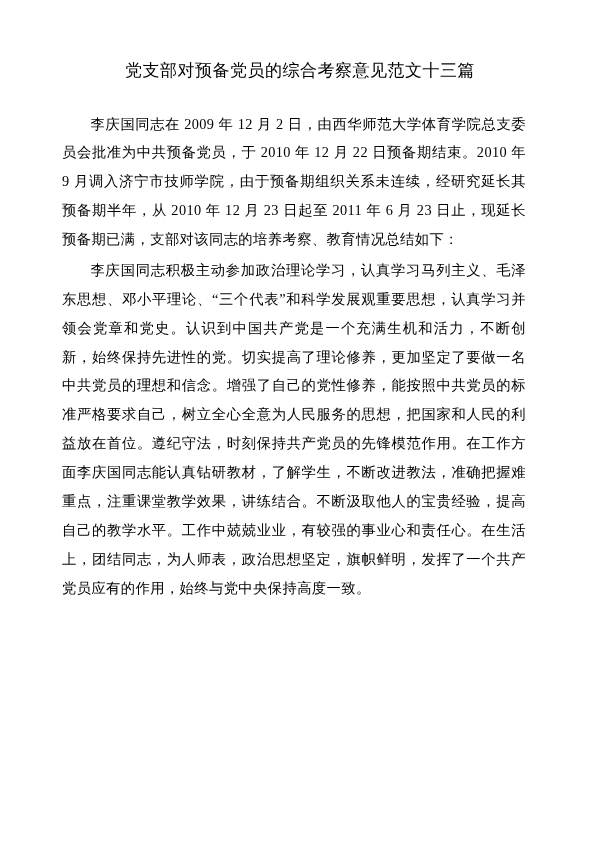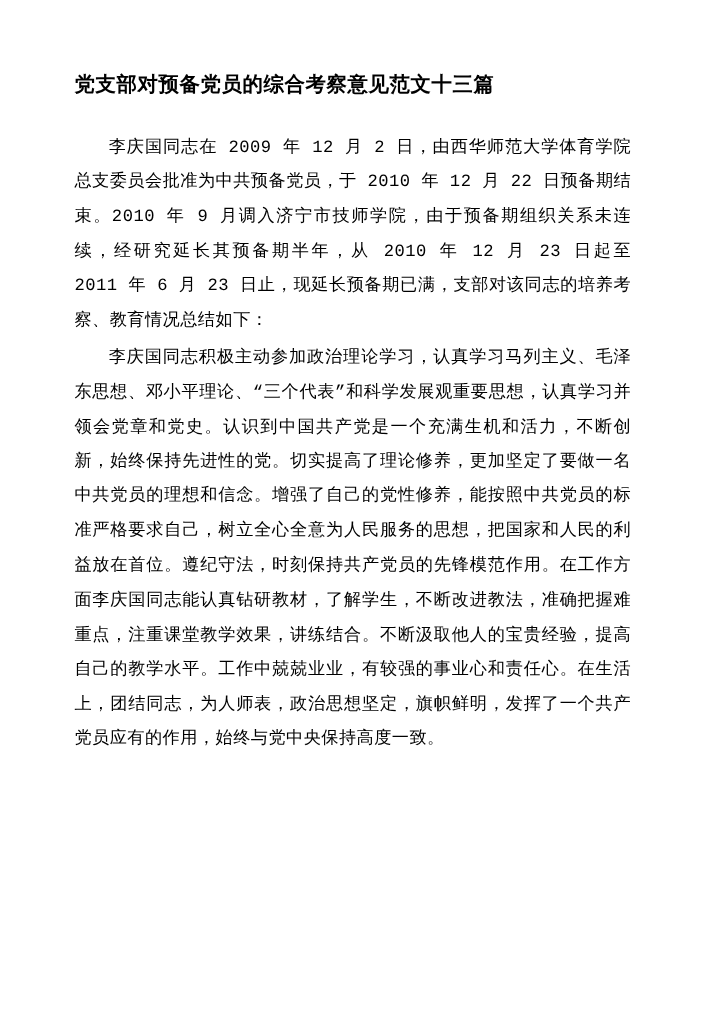--- a/index.html
+++ b/index.html
@@ -15,43 +15,43 @@
     overflow: hidden;
   }
   .page {
     position: relative;
     width: 600px;
     height: 850px;
     box-sizing: border-box;
     padding: 58px 62px 40px 62px;
   }
   .doc-title {
+    text-align: center;
     font-size: 17px;
-    font-weight: bold;
+    font-weight: normal;
     letter-spacing: 0.5px;
     line-height: 1.5;
     margin: 0 0 26px 0;
   }
   .doc-subtitle {
     text-align: center;
     font-size: 14.5px;
     font-weight: normal;
     letter-spacing: 0.5px;
     line-height: 1.5;
     margin: 0 0 24px 0;
   }
   .body-text p {
     margin: 0 12px 2px 0;
     font-size: 14.3px;
     line-height: 2.02;
     text-align: justify;
     text-justify: inter-ideograph;
     text-indent: 2em;
     letter-spacing: 0.4px;
-    font-family: Liberation Mono, monospace;
   }
 </style>
 </head>
 <body>
 
 <div class="page">
 
   <h1 class="doc-title">党支部对预备党员的综合考察意见范文十三篇</h1>
 
 

